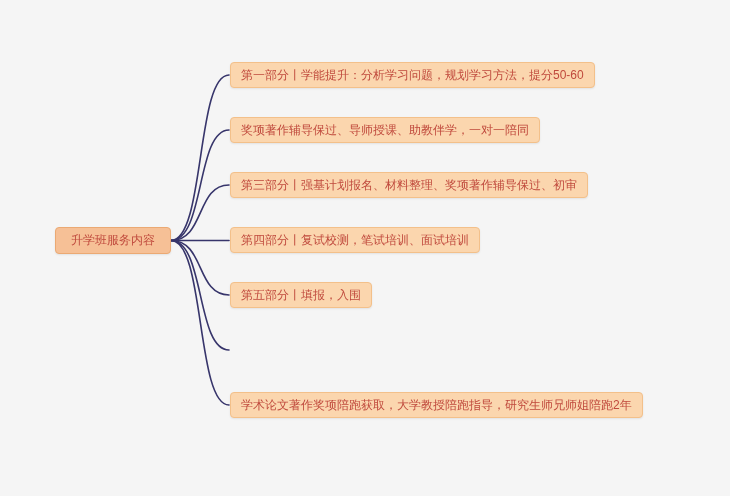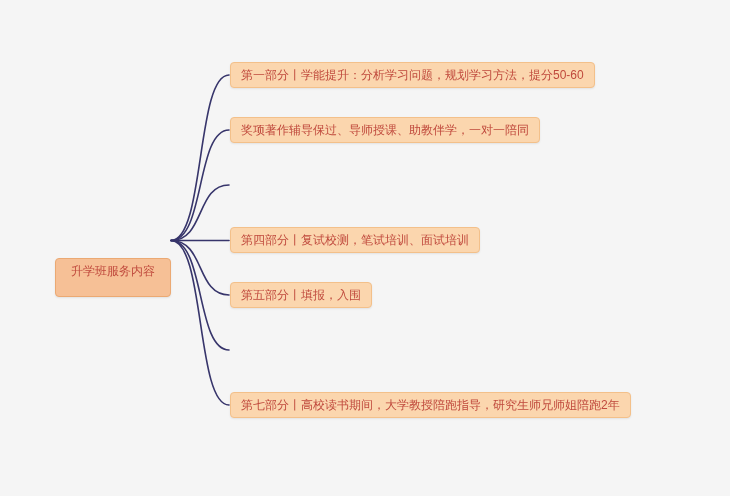--- a/index.html
+++ b/index.html
@@ -25,26 +25,25 @@
     position:absolute;
     box-sizing:border-box;
     font-size:12px;
     color:var(--text);
     white-space:nowrap;
     border-radius:4px;
     box-shadow:0 1px 2px rgba(0,0,0,0.08);
   }
   .root-node{
     left:55px;top:227px;
-    width:116px;height:39px;
+    width:116px;height:27px;
     line-height:25px;
     text-align:center;
     background:var(--root-bg);
     border:1px solid var(--root-border);
-    margin-top:31px;
   }
   .branch-node{
     left:230px;
     height:26px;line-height:24px;
     padding:0 10px;
     background:var(--branch-bg);
     border:1px solid var(--branch-border);
   }
   .b0{top:62px;} .b1{top:117px;} .b2{top:172px;} .b3{top:227px;}
   .b4{top:282px;} .b5{top:337px;} .b6{top:392px;}
@@ -63,21 +62,22 @@
     <path d="M171 240.5 C 205 240.5, 196 350, 229 350"></path>
     <path d="M171 240.5 C 205 240.5, 196 405, 229 405"></path>
   </svg>
 
   <div class="node root-node">升学班服务内容</div>
 
   <div class="node branch-node b0">第一部分丨学能提升：分析学习问题，规划学习方法，提分50-60</div>
 
   <div class="node branch-node b1">奖项著作辅导保过、导师授课、助教伴学，一对一陪同</div>
 
+  <div class="node branch-node b2">第三部分丨强基计划报名、材料整理、奖项著作辅导保过、初审</div>
 
   <div class="node branch-node b3">第四部分丨复试校测，笔试培训、面试培训</div>
 
   <div class="node branch-node b4">第五部分丨填报，入围</div>
 
 
-  <div class="node branch-node b6">第七部分丨高校读书期间，大学教授陪跑指导，研究生师兄师姐陪跑2年</div>
+  <div class="node branch-node b6">学术论文著作奖项陪跑获取，大学教授陪跑指导，研究生师兄师姐陪跑2年</div>
 
 </div>
 
 </body></html>

